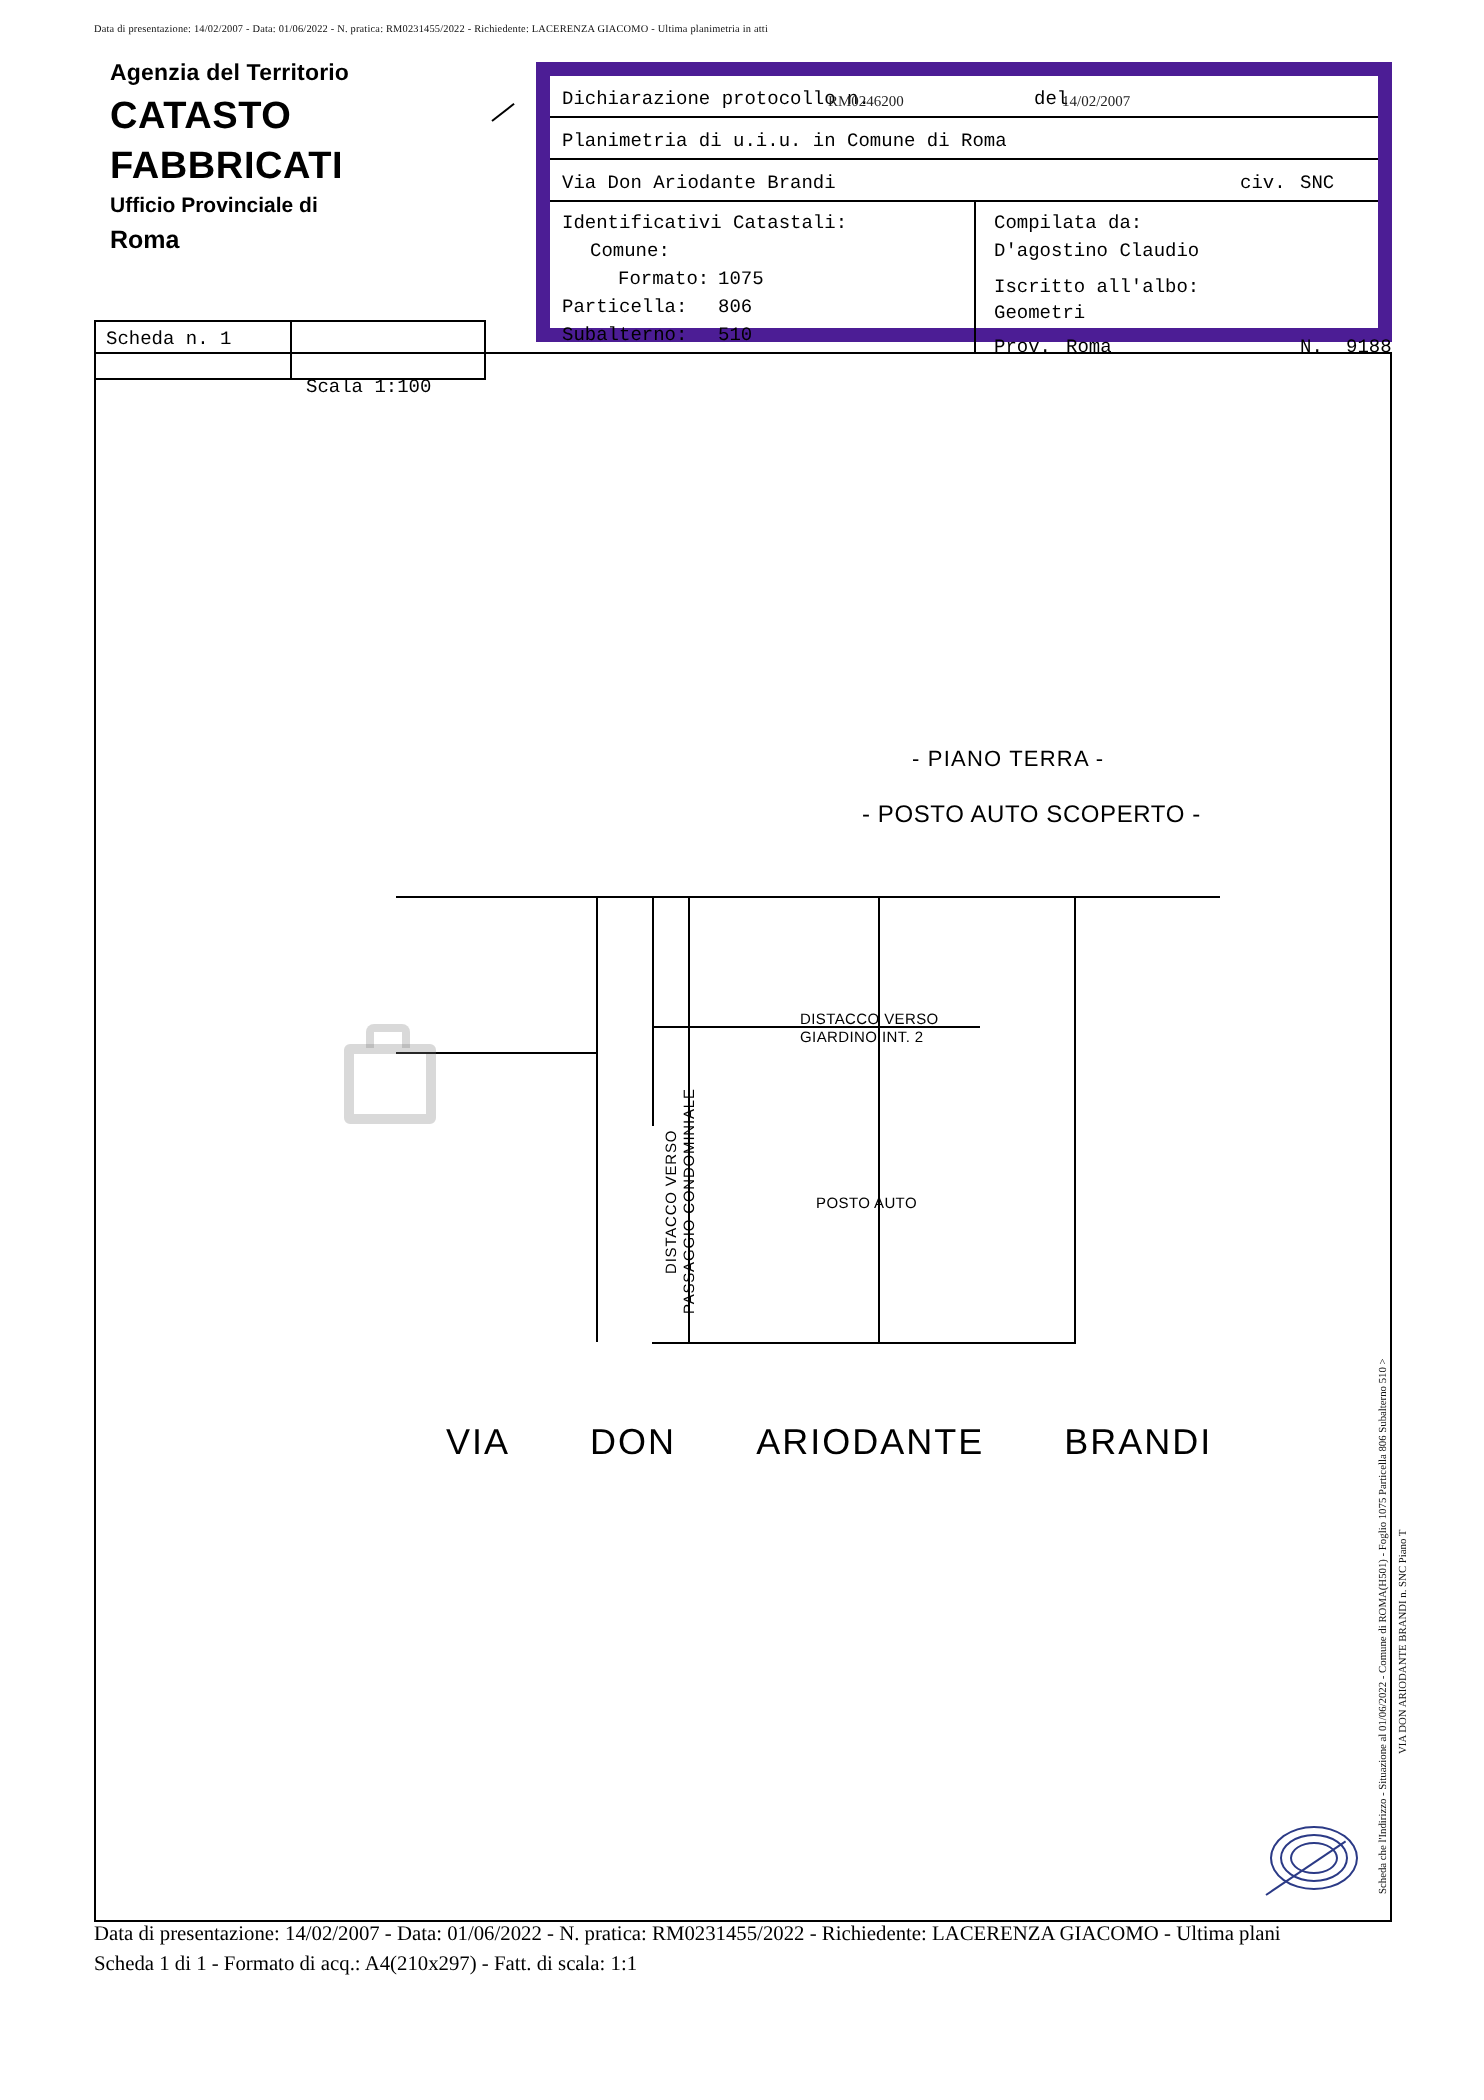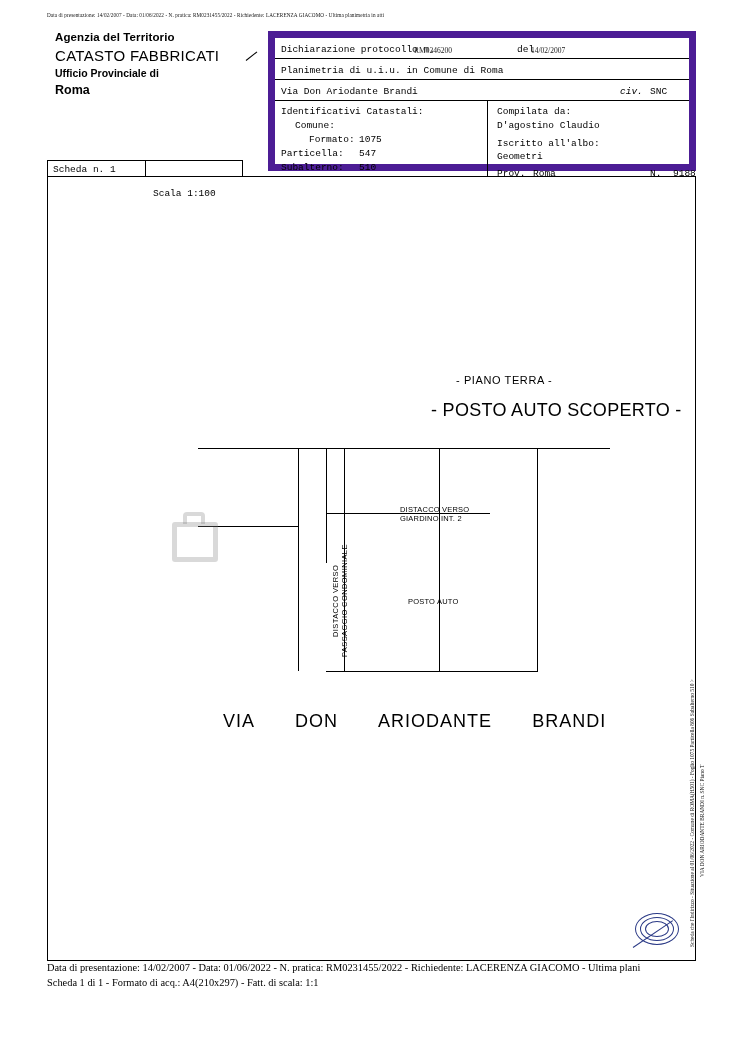--- a/index.html
+++ b/index.html
@@ -43,22 +43,22 @@
     width: 210px;
     text-align: left;
     line-height: 1.32;
   }
   .agency .l1 {
     font-size: 11.5px;
     font-weight: bold;
     letter-spacing: 0.1px;
   }
   .agency .l2 {
-    font-size: 15px;
-    font-weight: normal;
+    font-size: 19px;
+    font-weight: bold;
     letter-spacing: 0.3px;
     margin-top: 1px;
   }
   .agency .l3 {
     font-size: 10.5px;
     font-weight: bold;
     margin-top: 1px;
   }
   .agency .l4 {
     font-size: 12.5px;
@@ -119,21 +119,21 @@
     font-size: 7.5px;
     color: #222;
   }
 
   
   .scheda-bar {
     position: absolute;
     left: 47px;
     top: 160px;
     width: 196px;
-    height: 17px;
+    height: 30px;
     border: 1px solid #000;
     box-sizing: border-box;
     font-family: "Liberation Mono", monospace;
     font-size: 9.5px;
   }
   .scheda-bar .divider {
     position: absolute;
     left: 97px;
     top: 0;
     bottom: 0;
@@ -160,21 +160,21 @@
     left: 455px;
     top: 375px;
     font-size: 11px;
     letter-spacing: 0.6px;
     white-space: nowrap;
   }
   .posto-auto-scoperto {
     position: absolute;
     left: 430px;
     top: 400px;
-    font-size: 18px;
+    font-size: 12px;
     letter-spacing: 0.3px;
     white-space: nowrap;
   }
 
   
   .ln {
     position: absolute;
     background: #000;
   }
 
@@ -320,29 +320,29 @@
     <div class="vr" style="left:212px;"></div>
 
     <div class="cell" style="left:6px; top:6px;">Dichiarazione protocollo n.</div>
     <div class="cell handwrite" style="left:139px; top:8px;">RM0246200</div>
     <div class="cell" style="left:242px; top:6px;">del</div>
     <div class="cell handwrite" style="left:256px; top:8px;">14/02/2007</div>
 
     <div class="cell" style="left:6px; top:27px;">Planimetria di u.i.u. in Comune di Roma</div>
 
     <div class="cell" style="left:6px; top:48px;">Via Don Ariodante Brandi</div>
-    <div class="cell" style="left:345px; top:48px;font-style:italic;">civ.</div>
+    <div class="cell" style="left:345px; top:48px;">civ.</div>
     <div class="cell" style="left:375px; top:48px;">SNC</div>
 
     <div class="cell" style="left:6px; top:68px;">Identificativi Catastali:</div>
     <div class="cell" style="left:20px; top:82px;">Comune:</div>
     <div class="cell" style="left:34px; top:96px;">Formato:</div>
     <div class="cell" style="left:84px; top:96px;">1075</div>
     <div class="cell" style="left:6px; top:110px;">Particella:</div>
-    <div class="cell" style="left:84px; top:110px;">547</div>
+    <div class="cell" style="left:84px; top:110px;">806</div>
     <div class="cell" style="left:6px; top:124px;">Subalterno:</div>
     <div class="cell" style="left:84px; top:124px;">510</div>
 
     <div class="cell" style="left:222px; top:68px;">Compilata da:</div>
     <div class="cell" style="left:222px; top:82px;">D'agostino Claudio</div>
     <div class="cell" style="left:222px; top:100px;">Iscritto all'albo:</div>
     <div class="cell" style="left:222px; top:113px;">Geometri</div>
     <div class="cell" style="left:222px; top:130px;">Prov.</div>
     <div class="cell" style="left:258px; top:130px;">Roma</div>
     <div class="cell" style="left:375px; top:130px;">N.</div>

